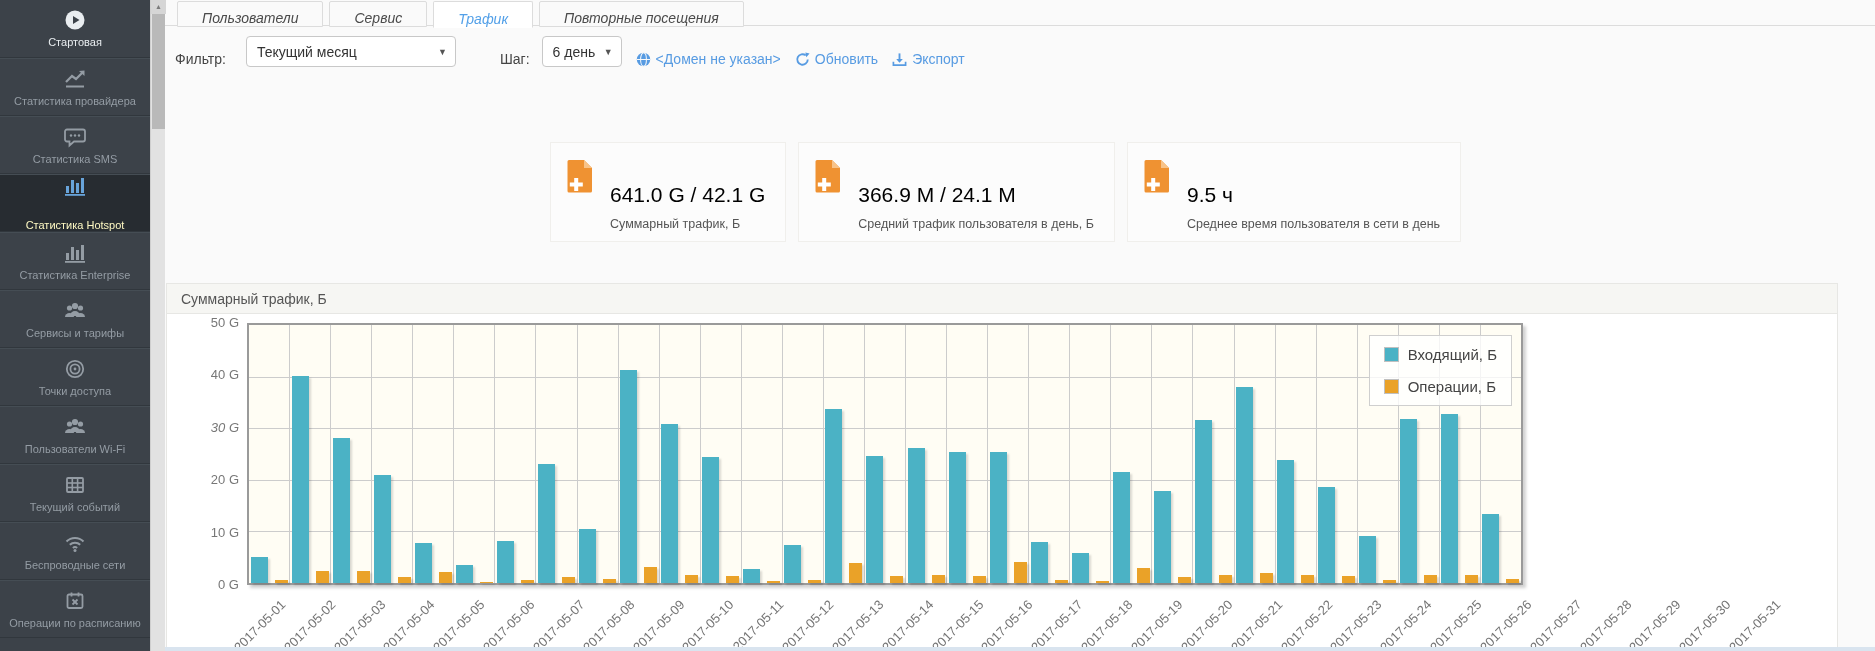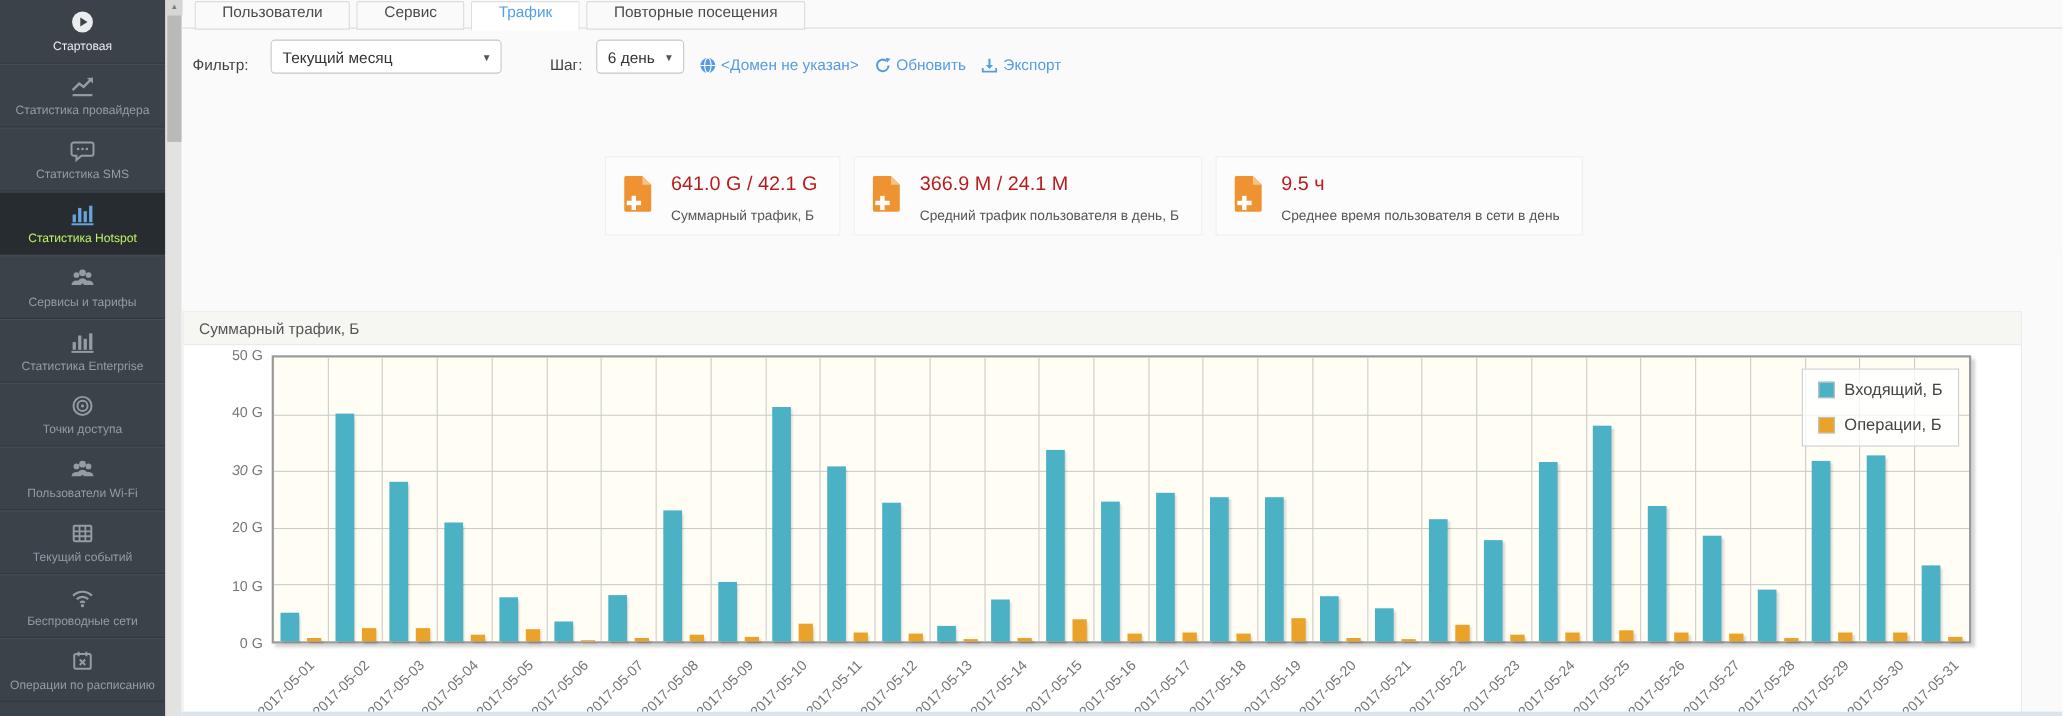--- a/index.html
+++ b/index.html
@@ -7,64 +7,64 @@
   body { font-family:"Liberation Sans", sans-serif; background:#fafafa; position:relative; color:#444; }
 
   
   .sidebar { position:absolute; left:0; top:0; width:150px; height:651px; background:#3c4249; overflow:hidden; }
   .side-item { height:58px; display:flex; flex-direction:column; align-items:center; justify-content:center;
                color:#949ca4; border-bottom:1px solid #31373d; border-top:1px solid #454d54; cursor:pointer; }
   .side-item:first-child { border-top:none; }
   .side-item .ico { width:24px; height:22px; display:flex; align-items:center; justify-content:center; }
   .side-item .lbl { font-size:11px; margin-top:5px; text-align:center; line-height:12px; white-space:nowrap; }
   .side-item.bright { color:#e9edf0; }
-  .side-item.active { background:#272c31; color:#bef264; }
+  .side-item.active { background:#272c31; color:#fef9c3;justify-content:space-between; }
   .side-item.active .ico { color:#68a4da; }
   .ico svg { display:block; }
 
   
   .vscroll { position:absolute; left:150px; top:0; width:15px; height:651px; background:#e2e2e2; border-left:1px solid #cfcfcf; }
   .vscroll .btn-up { position:absolute; top:0; left:0; width:15px; height:14px; background:#d6d6d6; color:#7a7a7a; font-size:7px; text-align:center; line-height:14px; }
   .vscroll .thumb { position:absolute; top:14px; left:1px; width:13px; height:115px; background:#b9b9b9; }
 
   
   .content { position:absolute; left:165px; top:0; right:0; height:651px; }
 
   
   .tabbar { position:absolute; top:0; left:0; right:0; height:26px; border-bottom:1px solid #dcdcdc; }
   .tabs { position:absolute; left:12px; top:1px; display:flex; gap:6px; }
-  .tab { height:26px; padding:0 24px; display:flex; align-items:flex-start; font-size:14px; color:#4a4a4a;
-         background:#fafafa; border:1px solid #dcdcdc; border-radius:2px 2px 0 0; cursor:pointer; }
+  .tab { height:26px; padding:0 24px; display:flex; align-items:flex-end; font-size:14px; color:#4a4a4a;
+         background:#fafafa; border:1px solid #dcdcdc; border-radius:2px 2px 0 0; cursor:pointer;font-style:italic; }
   .tab.active { background:#ffffff; color:#53a0e8; border-bottom:1px solid #ffffff; height:27px; position:relative; z-index:2; }
 
   
   .filter-row { position:absolute; top:36px; left:10px; display:flex; align-items:flex-end; font-size:14px; color:#444; }
   .sel { height:31px; background:#fff; border:1px solid #c8c8c8; border-radius:4px; display:flex; align-items:center;
          padding:0 10px; color:#333; position:relative; cursor:pointer; }
   .sel .arrow { position:absolute; right:8px; font-size:9px; color:#555; }
   .sel-filter { width:210px; margin-left:20px; }
   .sel-step  { width:80px;  margin-left:12px; }
   .step-lbl { margin-left:44px; }
   .link { color:#579be2; display:flex; align-items:center; gap:5px; margin-left:14px; cursor:pointer; text-decoration:none; font-size:14px; }
   .link svg { display:block; }
 
   
   .cards { position:absolute; top:142px; left:385px; display:flex; gap:12px; }
   .card { background:#fcfcfc; border:1px solid #f0efec; padding:12px 20px 10px 16px; display:flex; gap:16px; min-height:68px; }
   .card .ficon { padding-top:4px; }
-  .card .val { font-size:18px; color:#b91c1c; line-height:24px; }
+  .card .val { font-size:21px; color:#000000; line-height:24px;margin-top:28px; }
   .card .cap { font-size:12.5px; color:#555; margin-top:10px; white-space:nowrap; }
 
   
   .panel { position:absolute; left:1px; top:283px; width:1672px; height:368px; background:#ffffff; border:1px solid #e7e7e4; }
   .panel-head { height:30px; background:#f6f6f3; border-bottom:1px solid #e7e7e4; display:flex; align-items:center;
                 padding-left:14px; font-size:14px; color:#555; }
   .chart-body { position:relative; height:336px; background:#ffffff; }
 
-  .plot { position:absolute; left:80px; top:9px; width:1545px; height:262px; background:#fffdf4;
+  .plot { position:absolute; left:80px; top:9px; width:1276px; height:262px; background:#fffdf4;
           border:2px solid #9a9a9a; box-shadow:3px 3px 3px rgba(0,0,0,0.18); }
   .hgrid { position:absolute; left:0; right:0; height:1px; background:#cccccc; z-index:0; }
   .cells { position:absolute; left:0; top:0; right:0; bottom:0; display:flex; z-index:1; }
   .cell { flex:1; display:flex; align-items:flex-end; justify-content:center; gap:7px; border-right:1px solid #cccccc; }
   .cell:last-child { border-right:none; }
   .bar { box-shadow:2px 2px 2px rgba(0,0,0,0.15); }
   .bar.in  { width:17px; }
   .bar.out { width:13px; }
 
   .ylabels { position:absolute; left:0; top:0; width:72px; height:100%; }
@@ -127,42 +127,42 @@
           <rect x="18" y="3" width="3" height="15" fill="currentColor"></rect>
           <rect x="2" y="19" width="20" height="1.8" fill="currentColor"></rect>
         </svg>
     </span>
     <span class="lbl">Статистика Hotspot</span>
   </div>
 
   <div class="side-item">
     <span class="ico">
       <svg width="24" height="22" viewBox="0 0 24 22">
+          <rect x="3" y="11" width="3" height="7" fill="currentColor"></rect>
+          <rect x="8" y="5" width="3" height="13" fill="currentColor"></rect>
+          <rect x="13" y="8" width="3" height="10" fill="currentColor"></rect>
+          <rect x="18" y="3" width="3" height="15" fill="currentColor"></rect>
+          <rect x="2" y="19" width="20" height="1.8" fill="currentColor"></rect>
+        </svg>
+    </span>
+    <span class="lbl">Статистика Enterprise</span>
+  </div>
+
+  <div class="side-item">
+    <span class="ico">
+      <svg width="24" height="22" viewBox="0 0 24 22">
           <circle cx="6.5" cy="8" r="2.6" fill="currentColor"></circle>
           <circle cx="17.5" cy="8" r="2.6" fill="currentColor"></circle>
           <circle cx="12" cy="6" r="3.1" fill="currentColor"></circle>
           <path d="M2 17 a4.5 4 0 0 1 9 0 z" fill="currentColor"></path>
           <path d="M13 17 a4.5 4 0 0 1 9 0 z" fill="currentColor"></path>
           <path d="M7 16 a5 5 0 0 1 10 0 z" fill="currentColor"></path>
         </svg>
     </span>
     <span class="lbl">Сервисы и тарифы</span>
-  </div>
-
-  <div class="side-item">
-    <span class="ico">
-      <svg width="24" height="22" viewBox="0 0 24 22">
-          <rect x="3" y="11" width="3" height="7" fill="currentColor"></rect>
-          <rect x="8" y="5" width="3" height="13" fill="currentColor"></rect>
-          <rect x="13" y="8" width="3" height="10" fill="currentColor"></rect>
-          <rect x="18" y="3" width="3" height="15" fill="currentColor"></rect>
-          <rect x="2" y="19" width="20" height="1.8" fill="currentColor"></rect>
-        </svg>
-    </span>
-    <span class="lbl">Статистика Enterprise</span>
   </div>
 
   <div class="side-item">
     <span class="ico">
       <svg width="22" height="22" viewBox="0 0 22 22">
           <circle cx="11" cy="11" r="8.2" fill="none" stroke="currentColor" stroke-width="1.8"></circle>
           <circle cx="11" cy="11" r="4.6" fill="none" stroke="currentColor" stroke-width="1.8"></circle>
           <circle cx="11" cy="11" r="1.4" fill="currentColor"></circle>
         </svg>
     </span>

